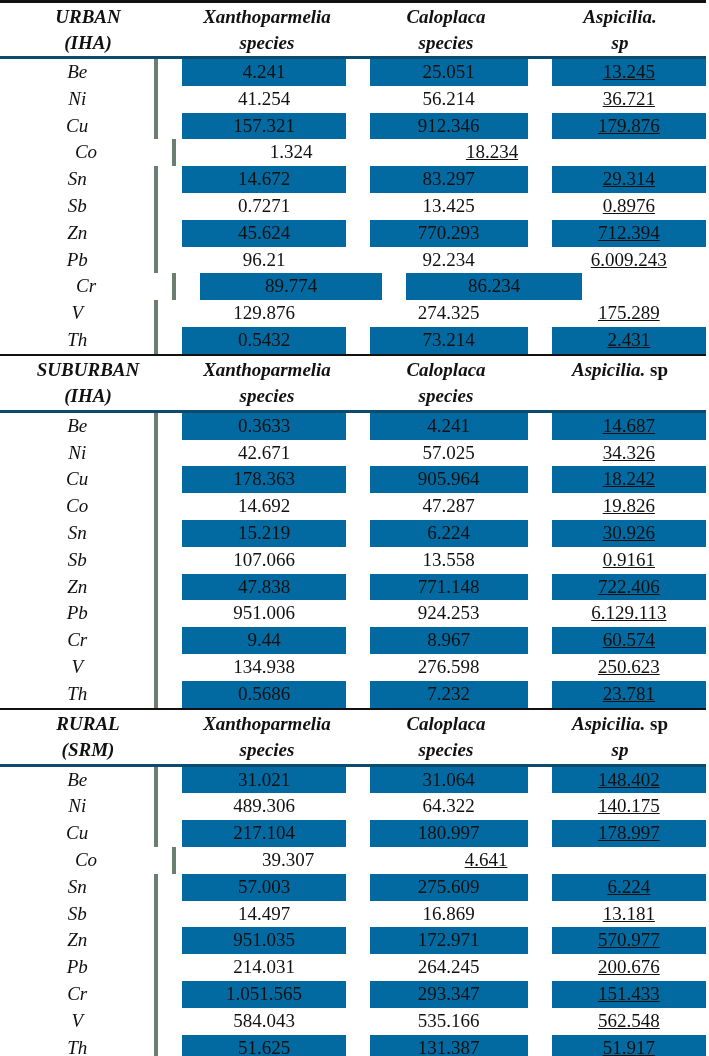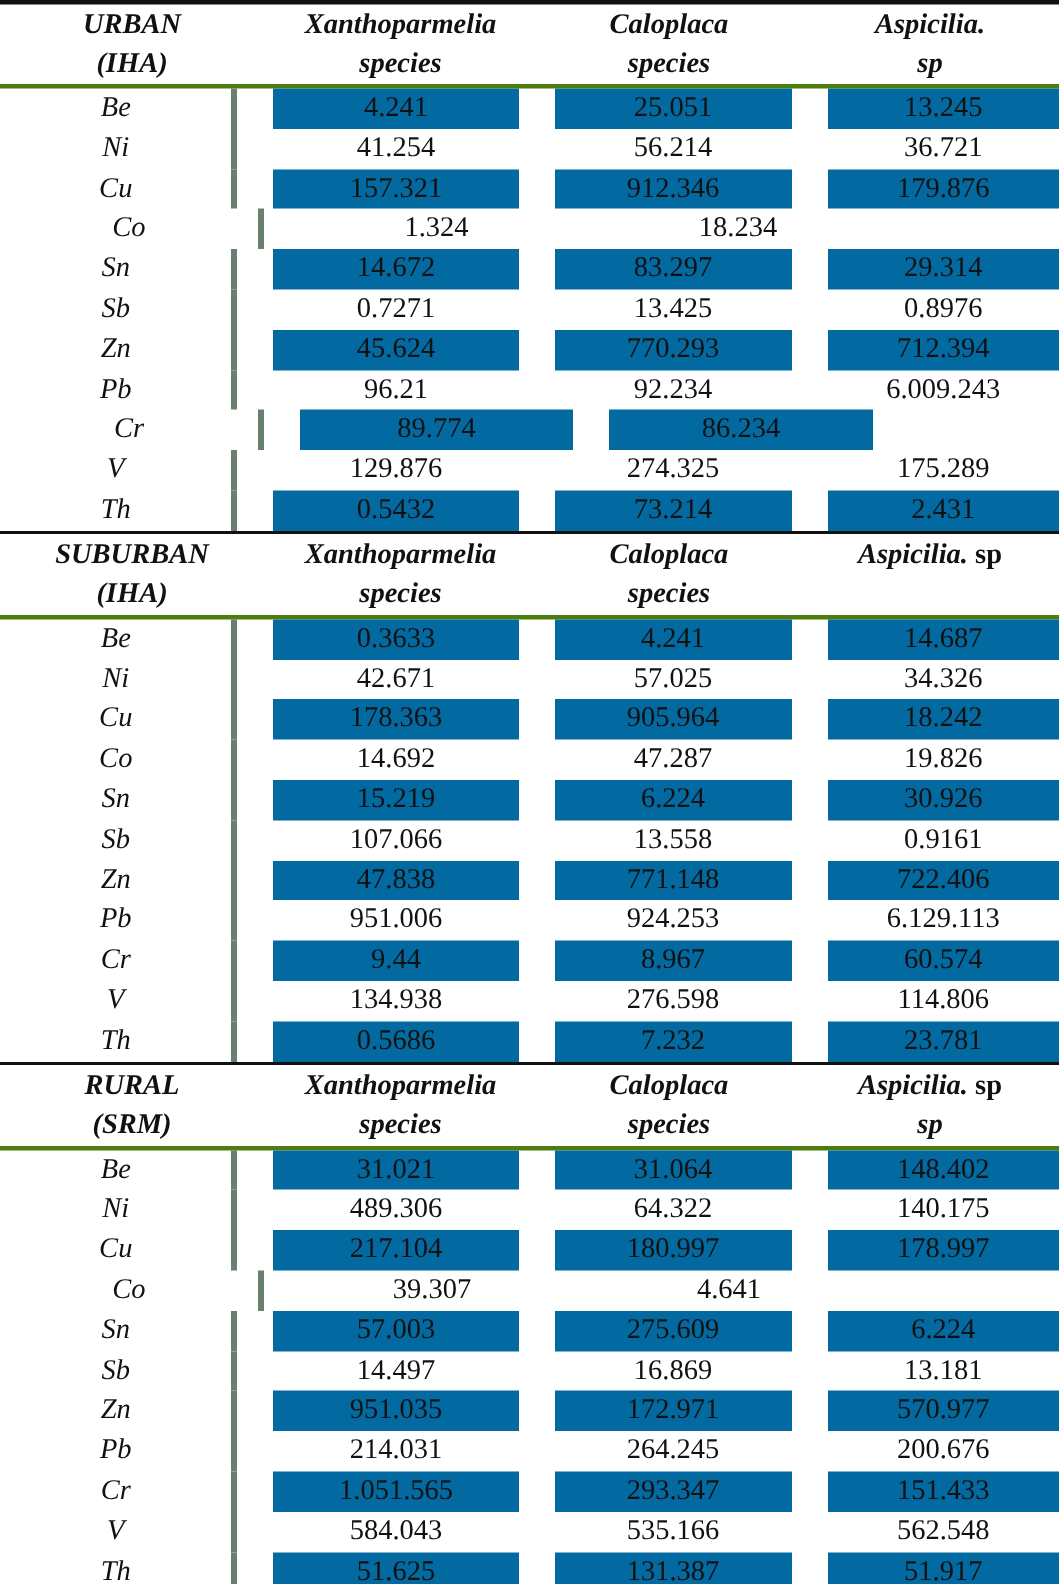--- a/index.html
+++ b/index.html
@@ -1,39 +1,39 @@
 <!DOCTYPE html>
 <html style="--shade: #eef2ec;"><head>
 <meta charset="utf-8">
 <style>
   html, body { margin: 0; padding: 0; background: #ffffff; }
   body { width: 709px; height: 1056px; overflow: hidden; position: relative;
          font-family: "Liberation Serif", "DejaVu Serif", serif; color: #111; }
   .tbl { position: absolute; left: 0; top: 0; width: 706px; }
   .section { position: relative; }
-  .hdr { position: relative; height: 53px; border-top: 3px solid #111; border-bottom: 3px solid #4d7c0f;
+  .hdr { position: relative; height: 53px; border-top: 3px solid #111; border-bottom: 3px solid #0c4a6e;
          display: flex; }
   .section.first .hdr { border-top-width: 3px; }
   .section:not(.first) .hdr { border-top-width: 2px; height: 54px; }
   .hcell { font-weight: bold; font-style: italic; font-size: 19px; line-height: 26px;
            text-align: center; padding-top: 1px; }
   .hcell .up { font-style: normal; }
   .c0 { width: 176px; }
   .c1 { width: 182px; }
   .c2 { width: 176px; }
   .c3 { width: 172px; }
   .rows { position: relative; }
   .row { display: flex; height: 26.8px; line-height: 26.8px; font-size: 19px; gap: 24px; }
   .row .cell { text-align: center; }
   .row .el { width: 176px; font-style: italic; border-right: 4px solid #6b7f6e; box-sizing: border-box; }
   .row .v { }
   .row.shade .v { background: #0369a1; }
   .row .v1 { width: 182px; }
   .row .v2 { width: 176px; }
-  .row .v3 { width: 172px; }
+  .row .v3 { width: 172px; text-decoration: underline; }
   .section.last .rows { border-bottom: 3px solid #111; }
 </style>
 </head>
 <body>
 
 <div class="tbl" id="tbl">
     <div class="section first">
       <div class="hdr">
         <div class="hcell c0">
           <div>URBAN</div>
@@ -190,21 +190,21 @@
         <div class="row shade">
           <div class="cell el">Cr</div>
           <div class="cell v v1">9.44</div>
           <div class="cell v v2">8.967</div>
           <div class="cell v v3">60.574</div>
         </div>
         <div class="row">
           <div class="cell el">V</div>
           <div class="cell v v1">134.938</div>
           <div class="cell v v2">276.598</div>
-          <div class="cell v v3">114.806</div>
+          <div class="cell v v3">250.623</div>
         </div>
         <div class="row shade">
           <div class="cell el">Th</div>
           <div class="cell v v1">0.5686</div>
           <div class="cell v v2">7.232</div>
           <div class="cell v v3">23.781</div>
         </div>
       </div>
     </div>
     <div class="section last">

